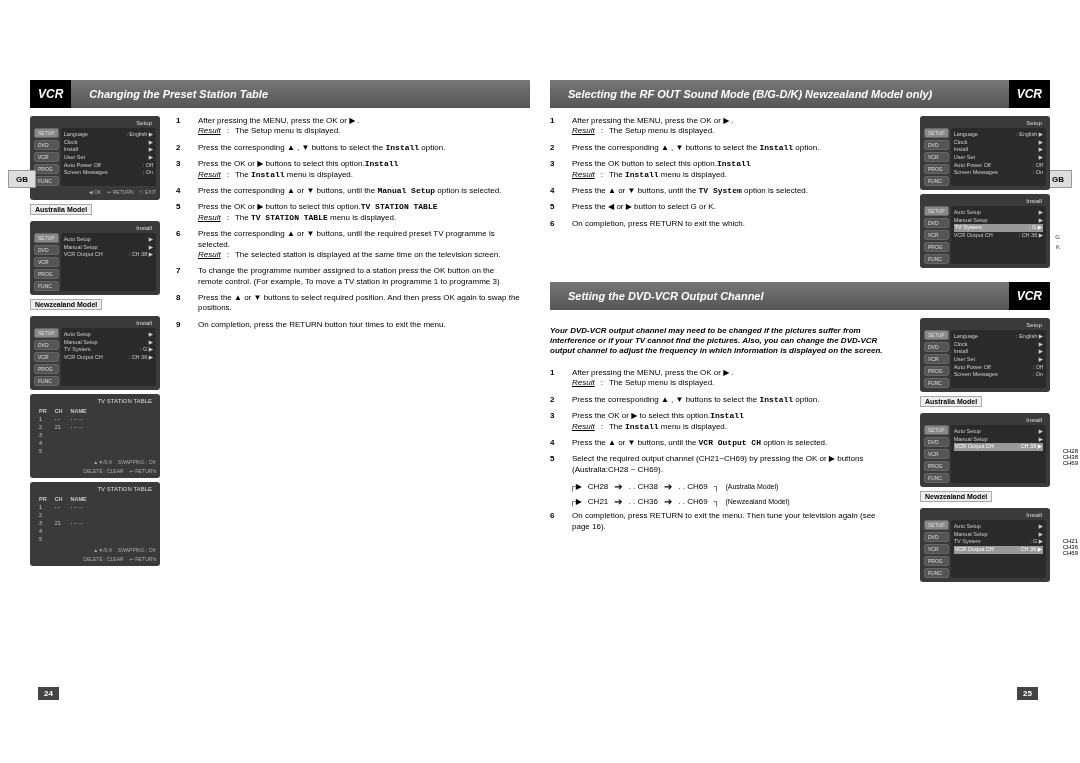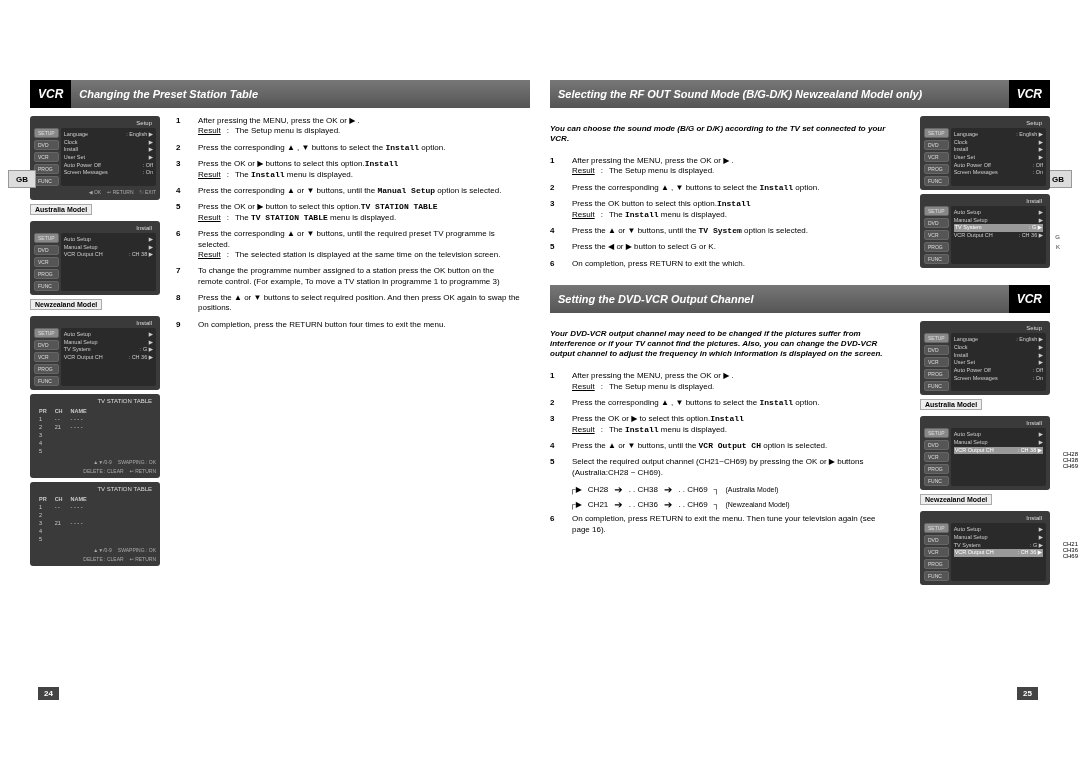--- a/index.html
+++ b/index.html
@@ -58,21 +58,21 @@
   }
   .title-bar {
     background: #5a5a5a;
     background: linear-gradient(#777,#555);
     color: #fff;
     font-weight: bold;
     font-size: 11px;
     font-style: italic;
     display: flex;
     align-items: center;
-    padding: 0 8px;
+    padding: 0 18px;
     flex: 1;
     line-height: 1.15;
   }
 
   .content-row {
     display: flex;
     gap: 10px;
     padding: 6px 0 0 0;
   }
   .thumbs-col {
@@ -100,21 +100,21 @@
     font-size: 8px;
     line-height: 1.3;
   }
   .step-num {
     font-weight: bold;
     width: 12px;
     flex-shrink: 0;
   }
   .step-body { flex: 1; }
   .step-body .result-line { display: flex; gap: 6px; }
-  .step-body .result-label { text-decoration: underline; }
+  .step-body .result-label { text-decoration: underline; font-style: italic; }
   .mono { font-family: "Courier New", monospace; font-weight: bold; }
 
   .screen {
     width: 130px;
     background: #3a3a3a;
     border-radius: 3px;
     padding: 4px;
     margin-bottom: 4px;
     color: #bbb;
     font-size: 6px;
@@ -474,21 +474,20 @@
   <div class="page">
     <div class="gb-tab gb-right">GB</div>
 
     <div class="section-bar reverse">
       <div class="vcr-tag">VCR</div>
       <div class="title-bar">Selecting the RF OUT Sound Mode (B/G-D/K) Newzealand Model only)</div>
     </div>
 
     <div class="content-row">
       <div class="text-col">
-        <div class="intro">You can choose the sound mode (B/G or D/K) according to the TV set connected to your VCR.</div>
         <div id="rtop-steps">
             <div class="step">
               <div class="step-num">1</div>
               <div class="step-body">After pressing the MENU, press the OK or ▶ .<div class="result-line"><span class="result-label">Result</span>: <span>The Setup menu is displayed.</span></div></div>
             </div>
             <div class="step">
               <div class="step-num">2</div>
               <div class="step-body">Press the corresponding ▲ , ▼ buttons to select the <span class="mono">Install</span> option.</div>
             </div>
             <div class="step">

